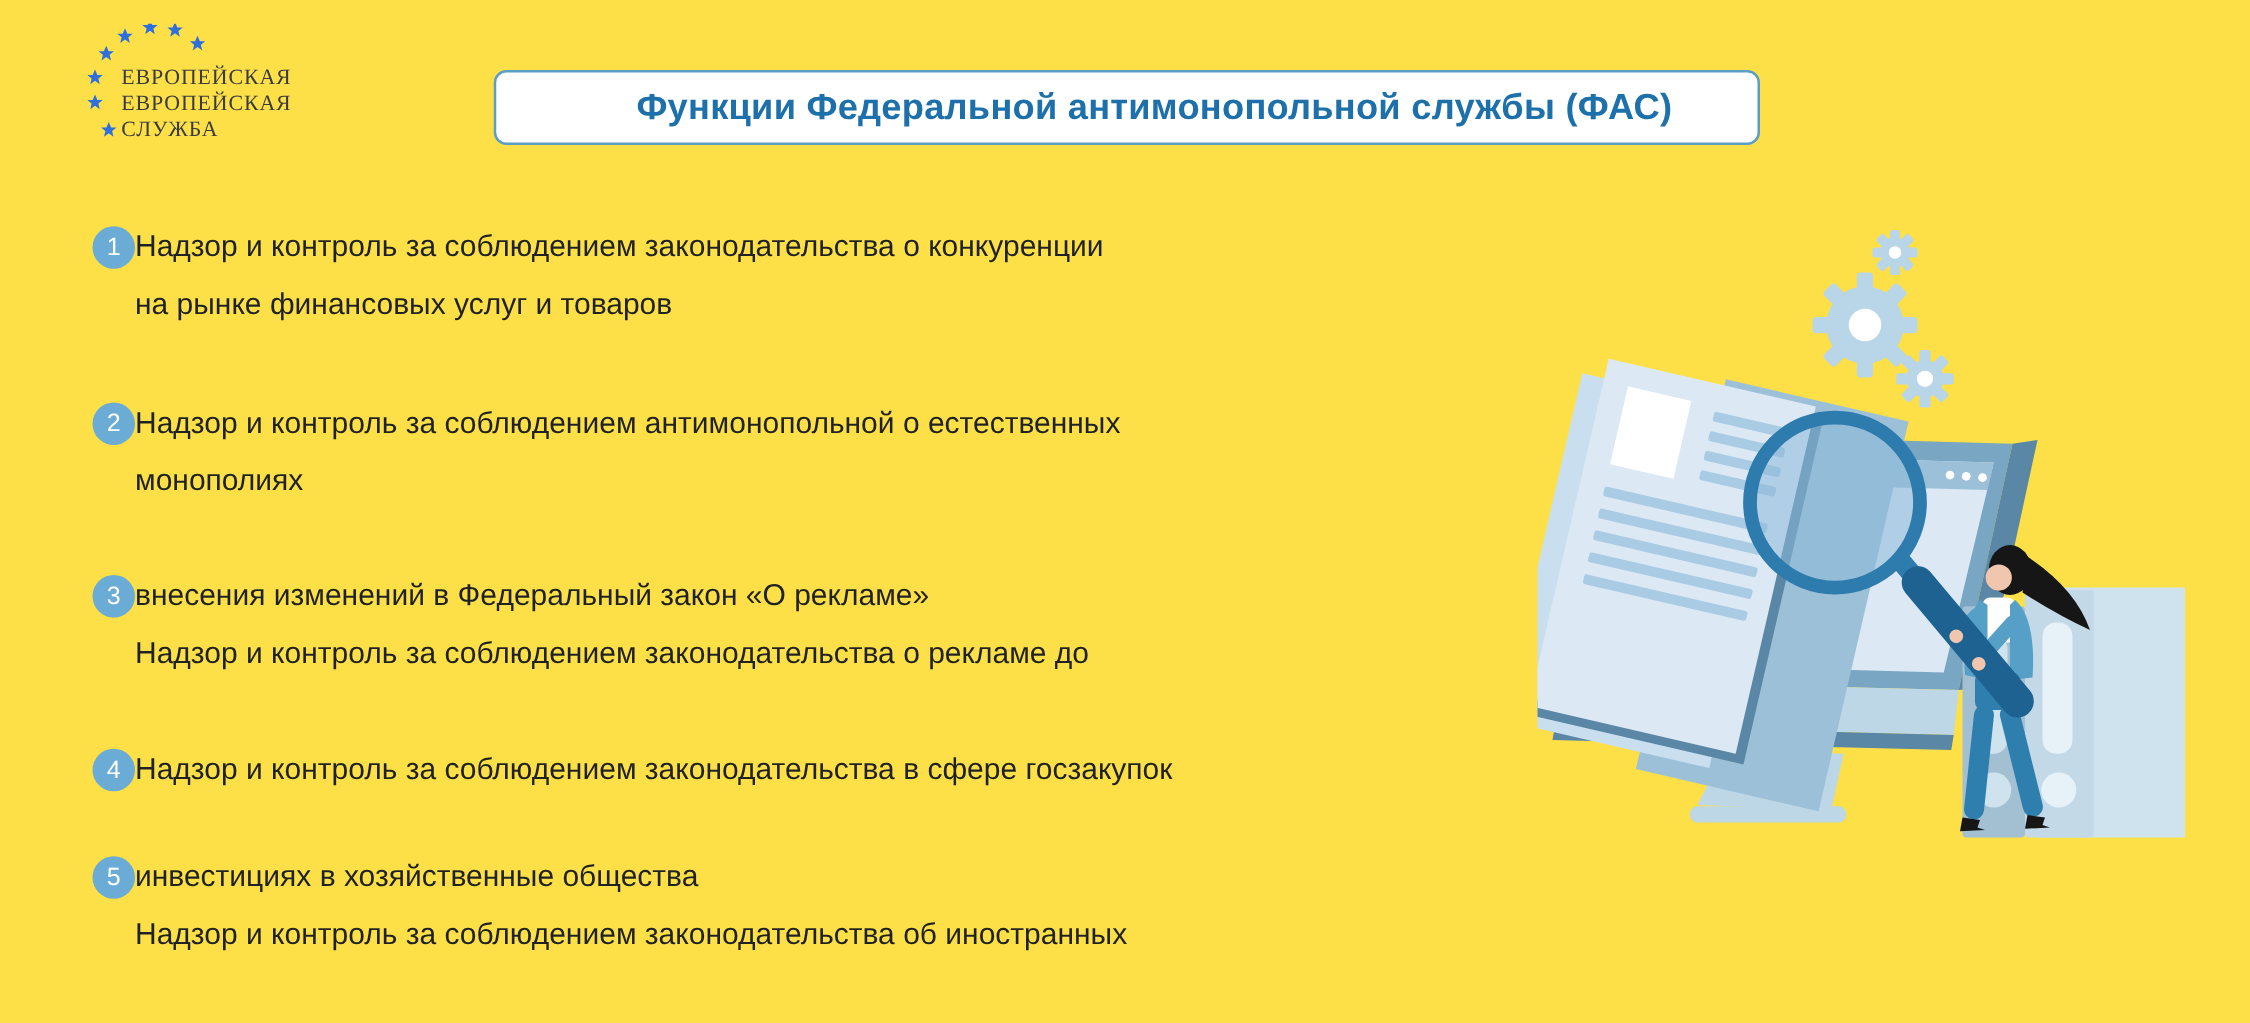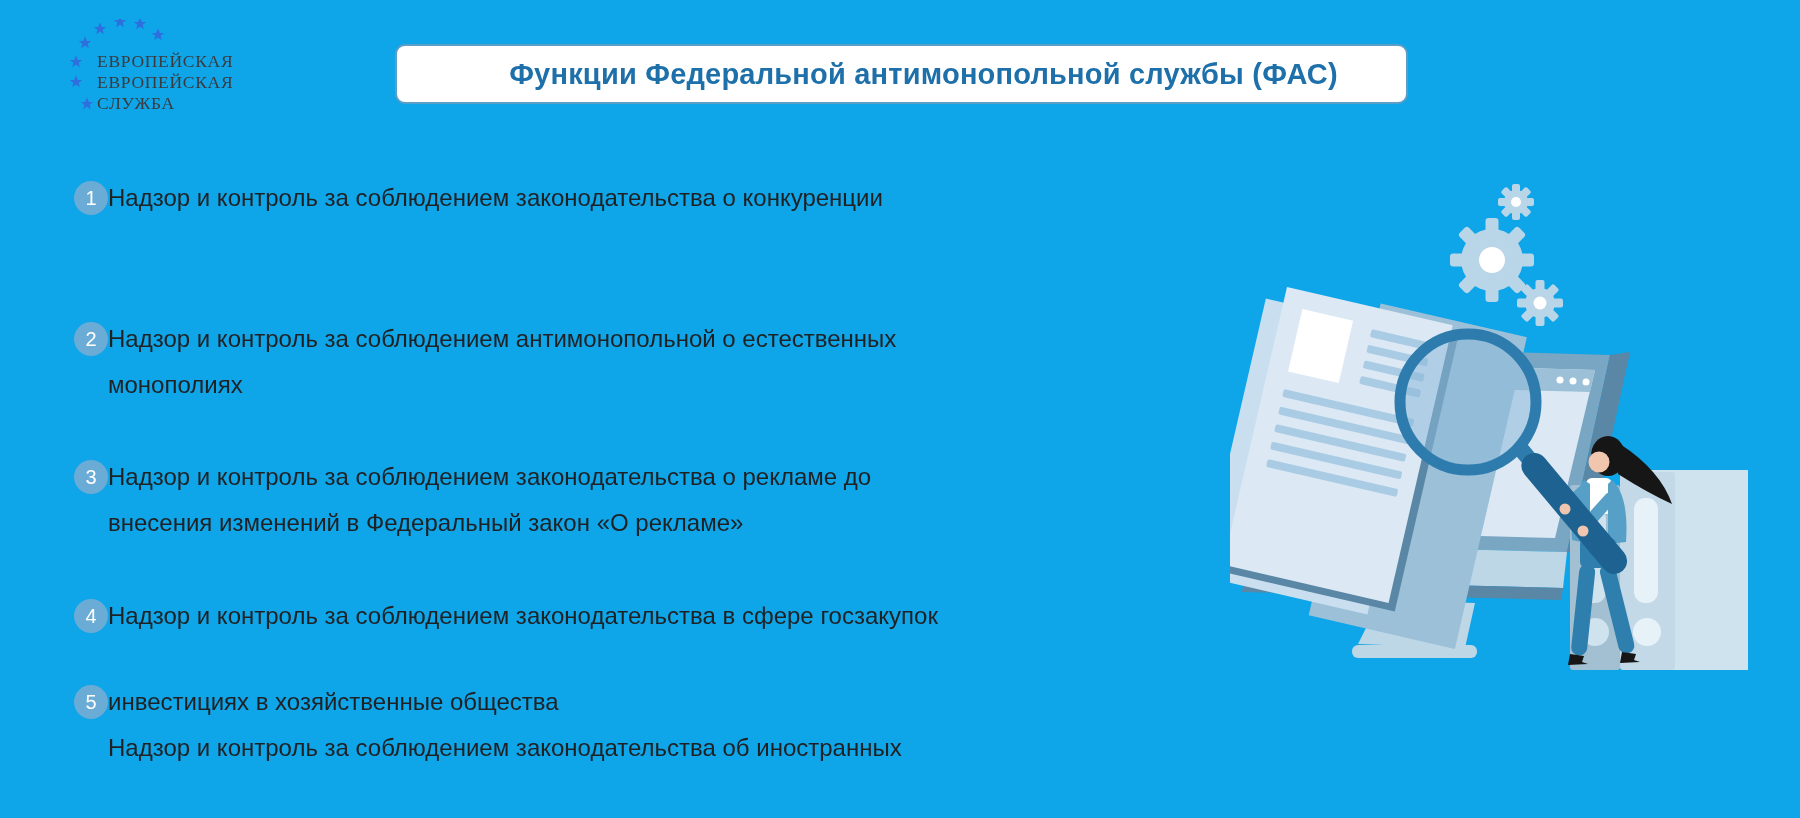--- a/index.html
+++ b/index.html
@@ -1,27 +1,27 @@
 <!DOCTYPE html>
 <html style="--logo-text: #3b3b3d; --star-blue: #2e6fdd; --title-blue: #1d70a9; --box-border: #5b9ec6; --bullet-bg: #6aacd6; --text-dark: #1f2123; --ill-pale: #dce9f4; --ill-line: #a9cce4; --ill-mid: #9cc0d8; --ill-frame: #79a6c2; --ill-side: #5a87a5; --ill-chin: #bdd7e7; --ill-gear: #b9d5e8; --ill-ring: #2e7cad; --ill-lens: #8cb8d8; --ill-handle: #1d6291; --ill-jacket: #56a0c8; --ill-pants: #2e7fae; --ill-skin: #f0c6ae; --ill-hair: #161616; --ill-panel: #cfe3ef; --ill-binder: #a3c0d2; --ill-binder-light: #c3d9e7; --ill-back-sheet: #c9dff0;"><head>
 <meta charset="utf-8">
 <style>
   html,body{margin:0;padding:0;background:#fff;}
-  .canvas{position:relative;width:1800px;height:818px;background:#0ea5e9;overflow:hidden;
+  .canvas{position:relative;width:1800px;height:818px;background:#fde047;overflow:hidden;
           font-family:"Liberation Sans",sans-serif;}
 
   
   .logo{position:absolute;left:55px;top:25px;width:240px;height:115px;}
   .logo-stars{position:absolute;left:0;top:-6px;}
   .logo-text{position:absolute;left:42px;top:26px;font-family:"Liberation Serif",serif;
              font-size:17.5px;line-height:21px;letter-spacing:0.7px;color:var(--logo-text);}
   .logo-text span{display:block;}
 
   
-  .title-box{position:absolute;left:395px;top:44px;width:1013px;height:60px;box-sizing:border-box;
+  .title-box{position:absolute;left:395px;top:56px;width:1013px;height:60px;box-sizing:border-box;
              border:2px solid var(--box-border);border-radius:10px;background:#fff;
              display:flex;align-items:center;justify-content:center;padding-left:44px;}
   .title-box h1{margin:0;font-size:29px;font-weight:bold;color:var(--title-blue);letter-spacing:0.2px;}
 
   
   .func-list{list-style:none;margin:0;padding:0;}
   .item{position:absolute;left:74px;display:flex;align-items:flex-start;}
   .bullet{width:34px;height:34px;border-radius:50%;background:var(--bullet-bg);color:#fff;
           font-size:20px;display:flex;align-items:center;justify-content:center;
           margin-top:6px;flex:none;}
@@ -61,34 +61,35 @@
 
   <div class="title-box">
     <h1>Функции Федеральной антимонопольной службы (ФАС)</h1>
   </div>
 
   <ul class="func-list">
     <li class="item" style="top:175px">
       <span class="bullet">1</span>
       <span class="lines">
         <span class="line">Надзор и контроль за соблюдением законодательства о конкуренции</span>
+        <span class="line">на рынке финансовых услуг и товаров</span>
       </span>
     </li>
     <li class="item" style="top:316px">
       <span class="bullet">2</span>
       <span class="lines">
         <span class="line">Надзор и контроль за соблюдением антимонопольной о естественных</span>
         <span class="line">монополиях</span>
       </span>
     </li>
     <li class="item" style="top:454px">
       <span class="bullet">3</span>
       <span class="lines">
+        <span class="line">внесения изменений в Федеральный закон «О рекламе»</span>
         <span class="line">Надзор и контроль за соблюдением законодательства о рекламе до</span>
-        <span class="line">внесения изменений в Федеральный закон «О рекламе»</span>
       </span>
     </li>
     <li class="item" style="top:593px">
       <span class="bullet">4</span>
       <span class="lines">
         <span class="line">Надзор и контроль за соблюдением законодательства в сфере госзакупок</span>
         <span class="line"></span>
       </span>
     </li>
     <li class="item" style="top:679px">

